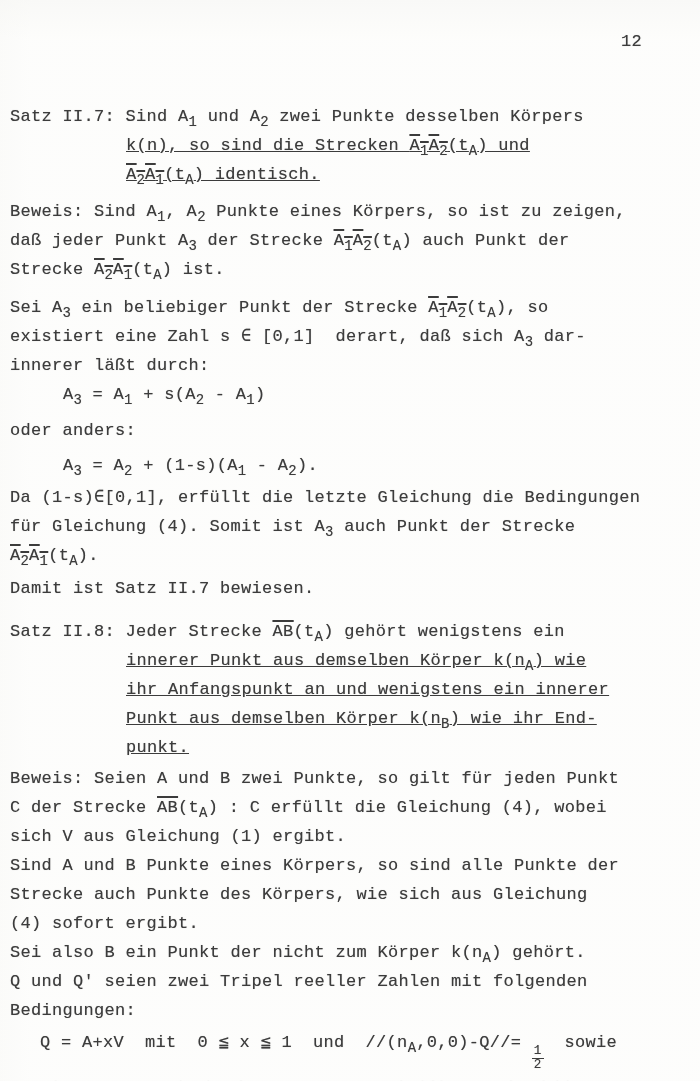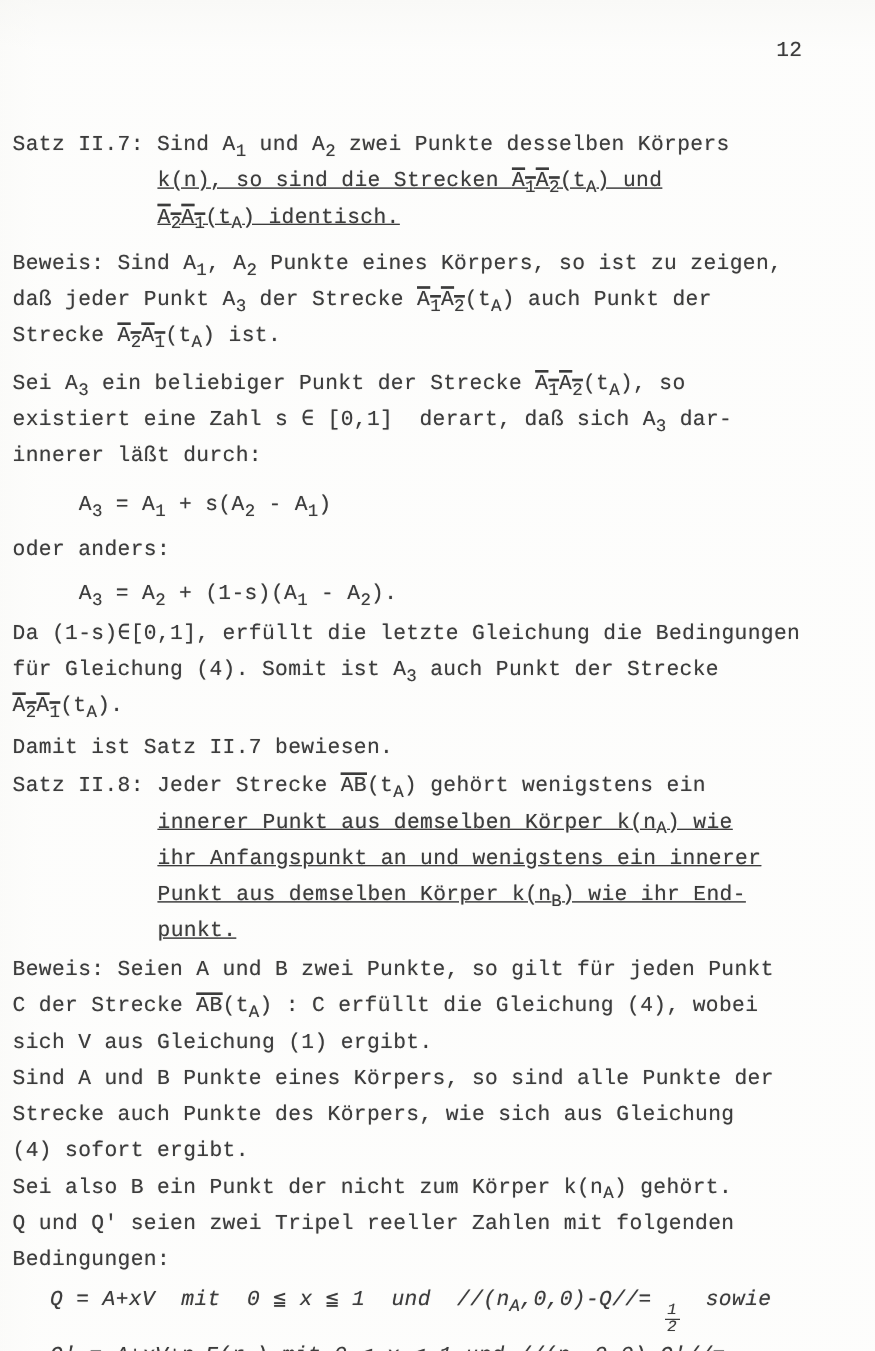--- a/index.html
+++ b/index.html
@@ -16,25 +16,25 @@
     letter-spacing:0.3px;
     color:#3c3c3c;
     text-shadow:0 0 0.7px rgba(68,68,68,.55);
     padding:32px 8px 0 10px;
   }
   .page-header { text-align:right; padding-right:50px; height:26px; }
   .page-number { font-size:17px; display:inline-block; }
   .line { line-height:29px; white-space:pre; min-height:29px; }
   .labeled .cont { padding-left:116px;text-decoration:underline; }
   .eq-deep  { padding-left:53px; }
-  .eq-shallow { padding-left:30px;font-style:italic; }
+  .eq-shallow { padding-left:30px; }
   
-  .b0{margin-top:44px}.b1{margin-top:8px}.b2{margin-top:9px}.b3{margin-top:10px}
+  .b0{margin-top:44px}.b1{margin-top:8px}.b2{margin-top:9px}.b3{margin-top:0}
   .b4{margin-top:7px}.b5{margin-top:6px}.b6{margin-top:3px}.b7{margin-top:4px}
-  .b8{margin-top:2px}.b9{margin-top:2px}.b10{margin-top:3px}.b11{margin-top:2px}
+  .b8{margin-top:14px}.b9{margin-top:2px}.b10{margin-top:3px}.b11{margin-top:2px}
   sub { font-size:0.82em; vertical-align:-0.34em; line-height:0; letter-spacing:0.2px; }
   .ov { text-decoration:overline; text-decoration-thickness:1.6px; text-underline-offset:2px; }
   .frac {
     display:inline-flex; flex-direction:column; align-items:center;
     vertical-align:-0.58em; line-height:1.02; font-size:0.74em;
   }
   .frac .fn { border-bottom:1.4px solid currentColor; padding:0 2px; }
   .frac .fd { padding:0 2px; }
 </style>
 </head>

